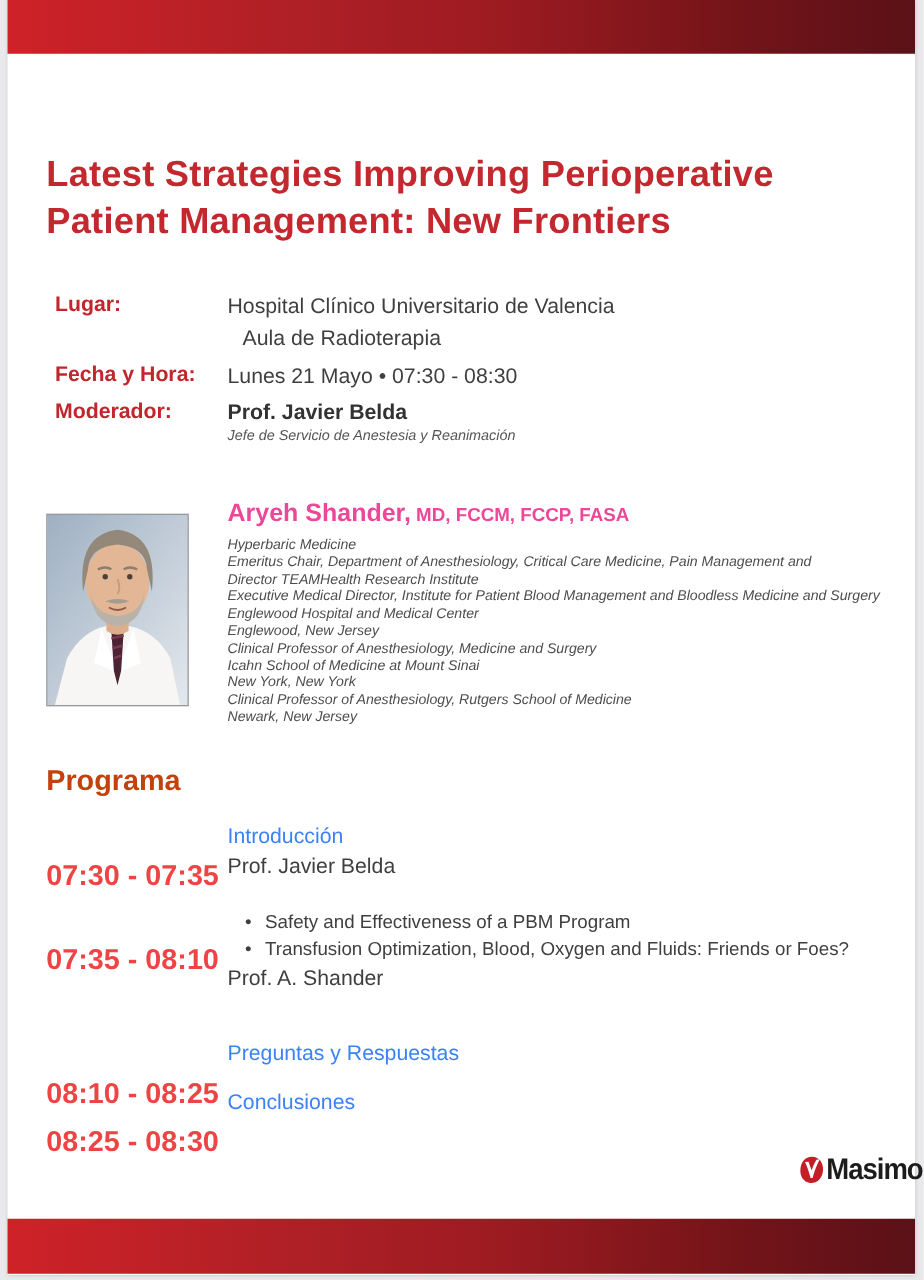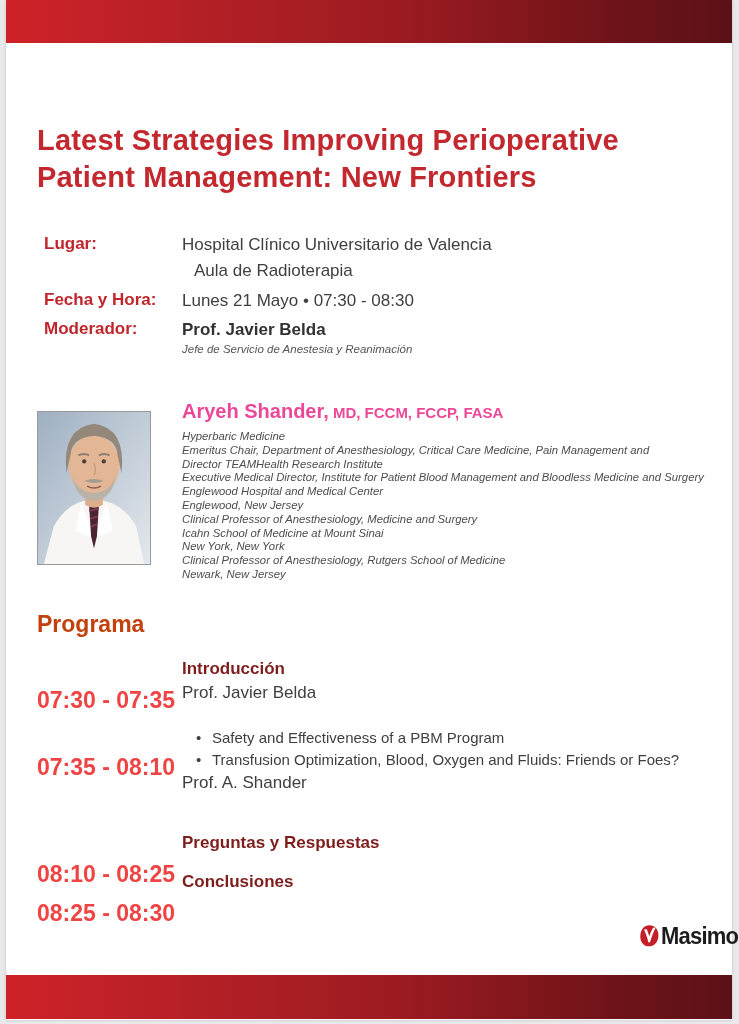--- a/index.html
+++ b/index.html
@@ -39,21 +39,21 @@
 
   .bio { position:absolute; left:176px; top:430px; color:#4d4d4d;
     font-size:11.3px; font-style:italic; line-height:13.8px; }
   .bio span { display:block; white-space:nowrap; }
 
   .program-heading { position:absolute; left:31px; top:611px;
     color:#c2410c; font-size:23px; font-weight:bold; }
 
   .ptime { position:absolute; left:31px; color:#ef4444; font-size:23px; font-weight:bold; white-space:nowrap;margin-top:28px; }
   .pbody { position:absolute; left:176px; color:#3f3f3f; font-size:17px; line-height:22px; }
-  .pbody .ptitle { display:block; font-weight:bold; color:#7f1d1d; }
+  .pbody .ptitle { display:block; font-weight:normal; color:#3b82f6; }
   .pbody .pspeaker { display:block; color:#3f3f3f; font-weight:normal; }
   .bullets { margin-top:2px; }
   .bullet-row { display:flex; font-size:15px; line-height:22px; color:#3f3f3f; }
   .bullet-row .dot { width:30px; padding-left:14px; }
   .p1 .pspeaker { margin-top:2px; }
   .p2 .pspeaker { margin-top:1px; }
 
   .logo { position:absolute; left:633px; top:923px; display:flex; align-items:center; }
   .logo svg { width:21px; height:26px; margin-right:1px; }
   .logo .brand { font-size:22px; font-weight:bold; color:#1c1c1c; letter-spacing:-0.8px;

